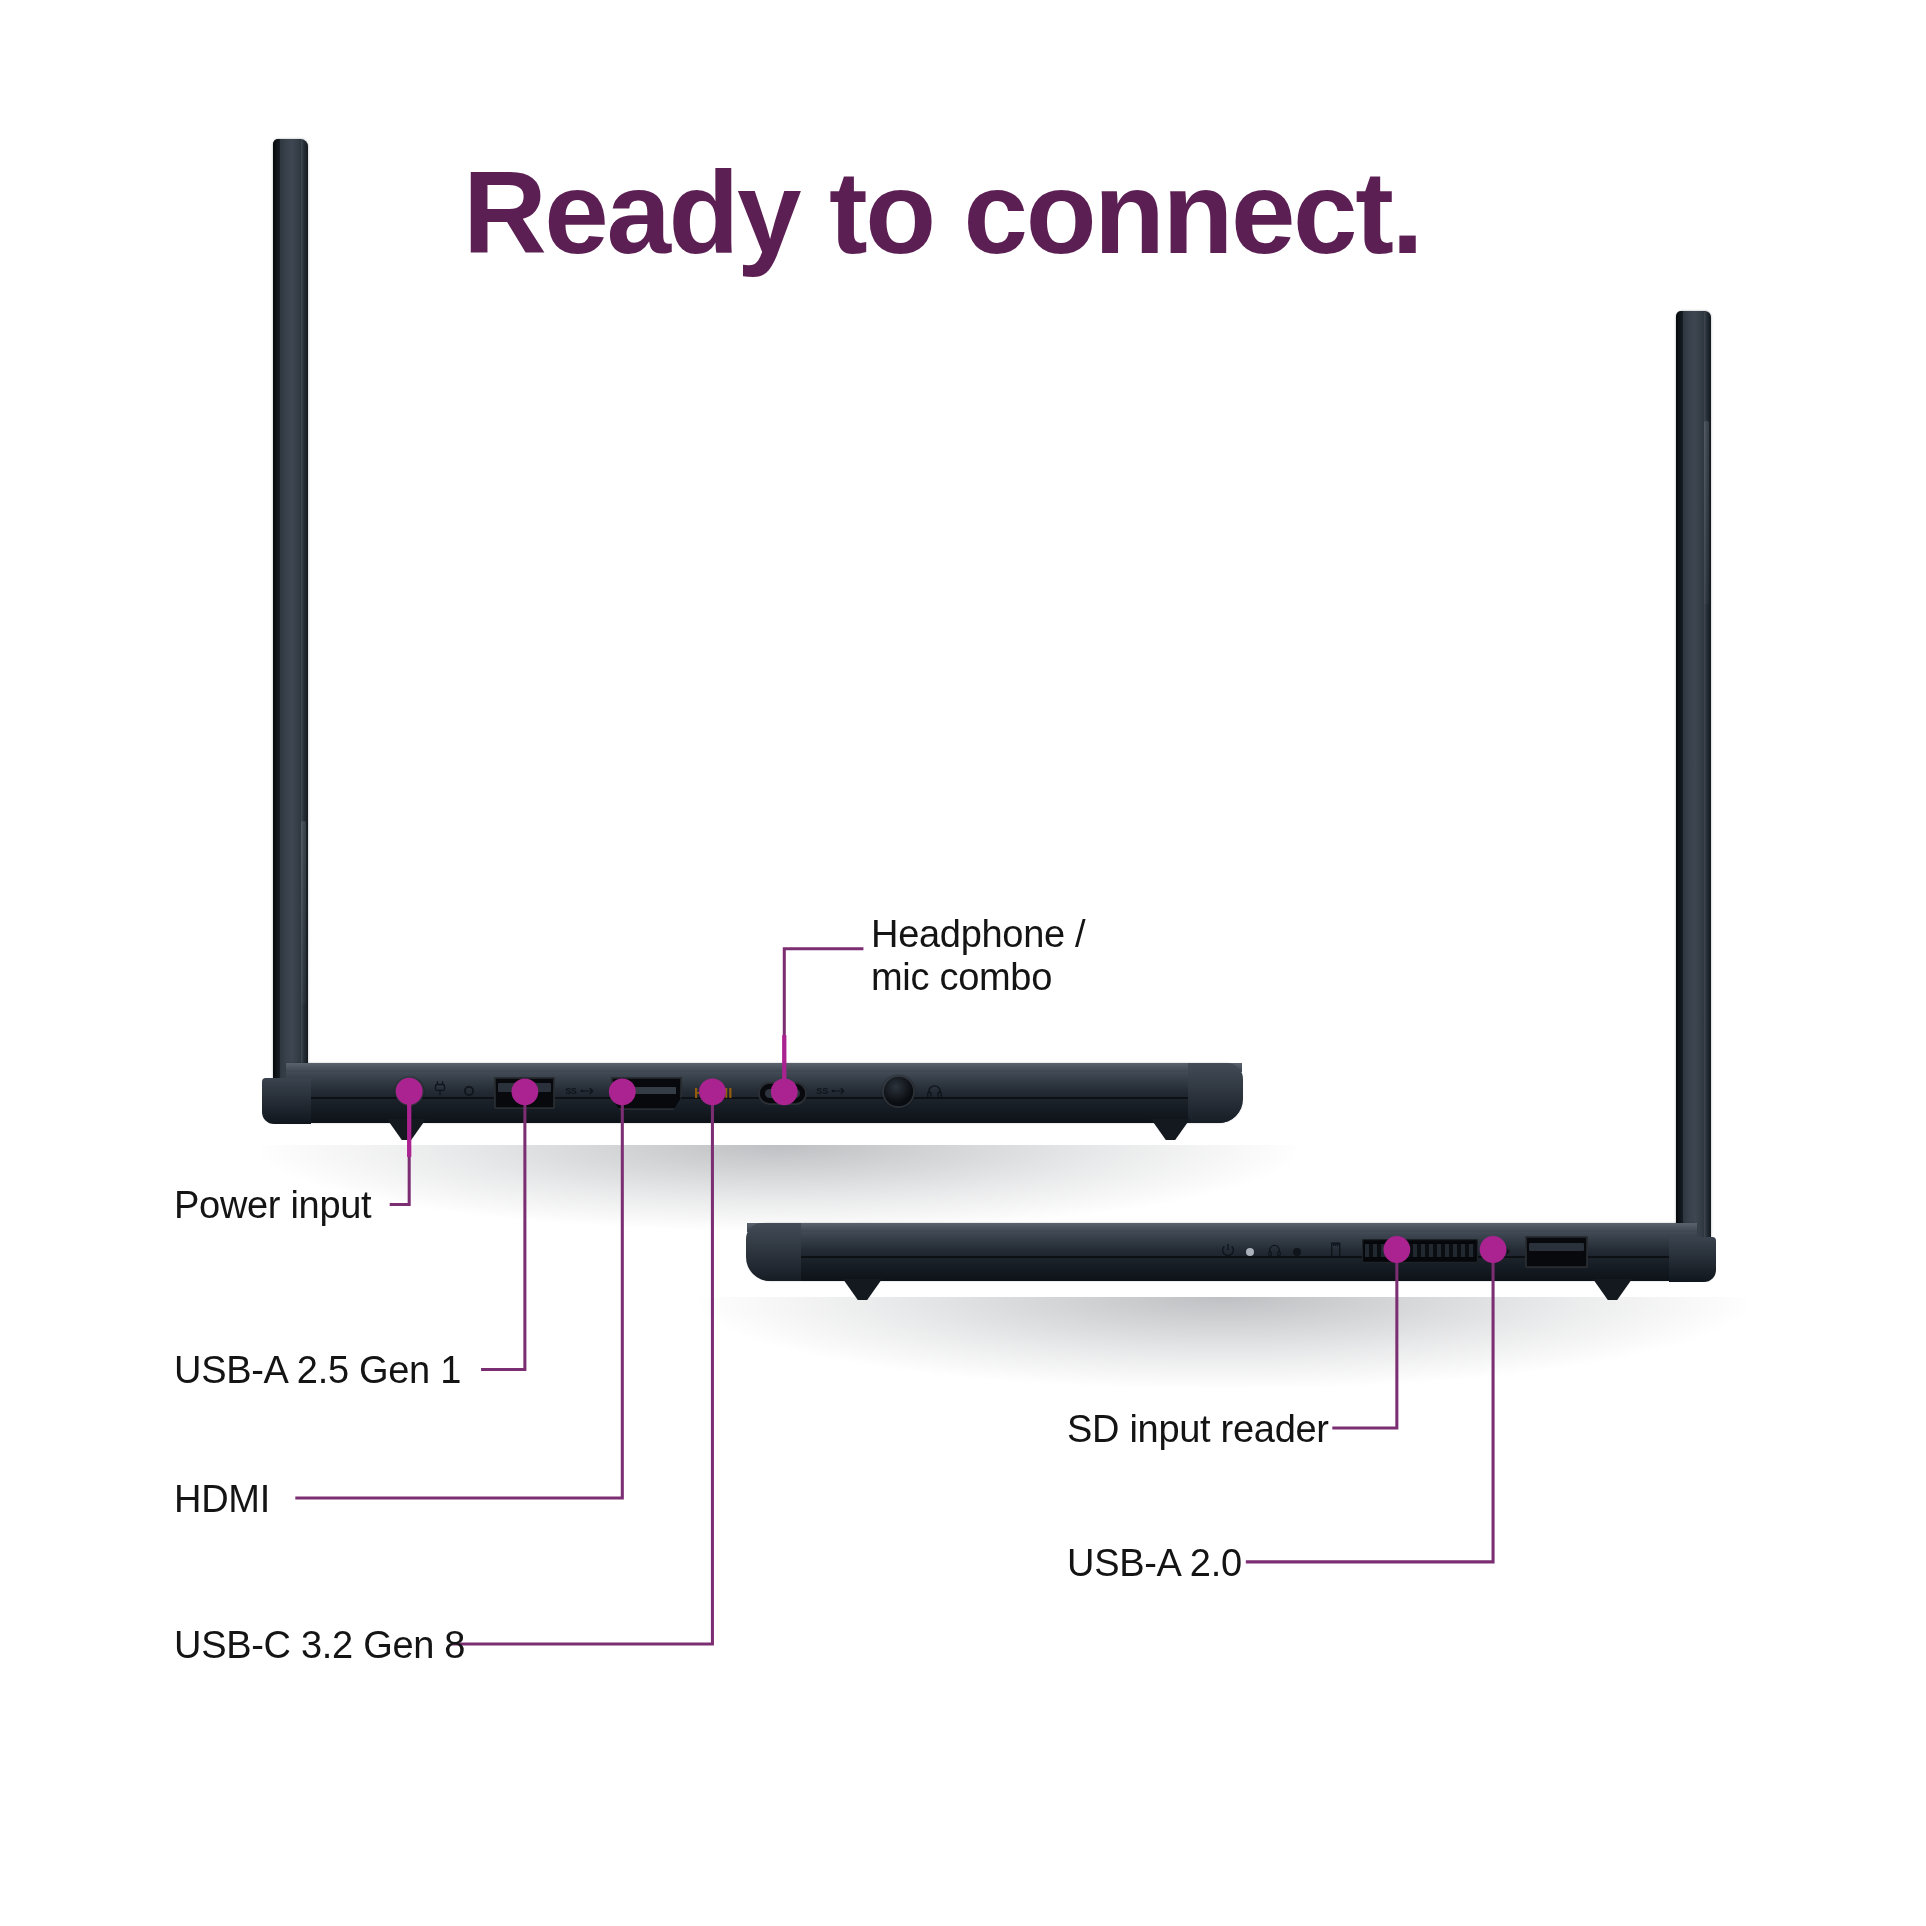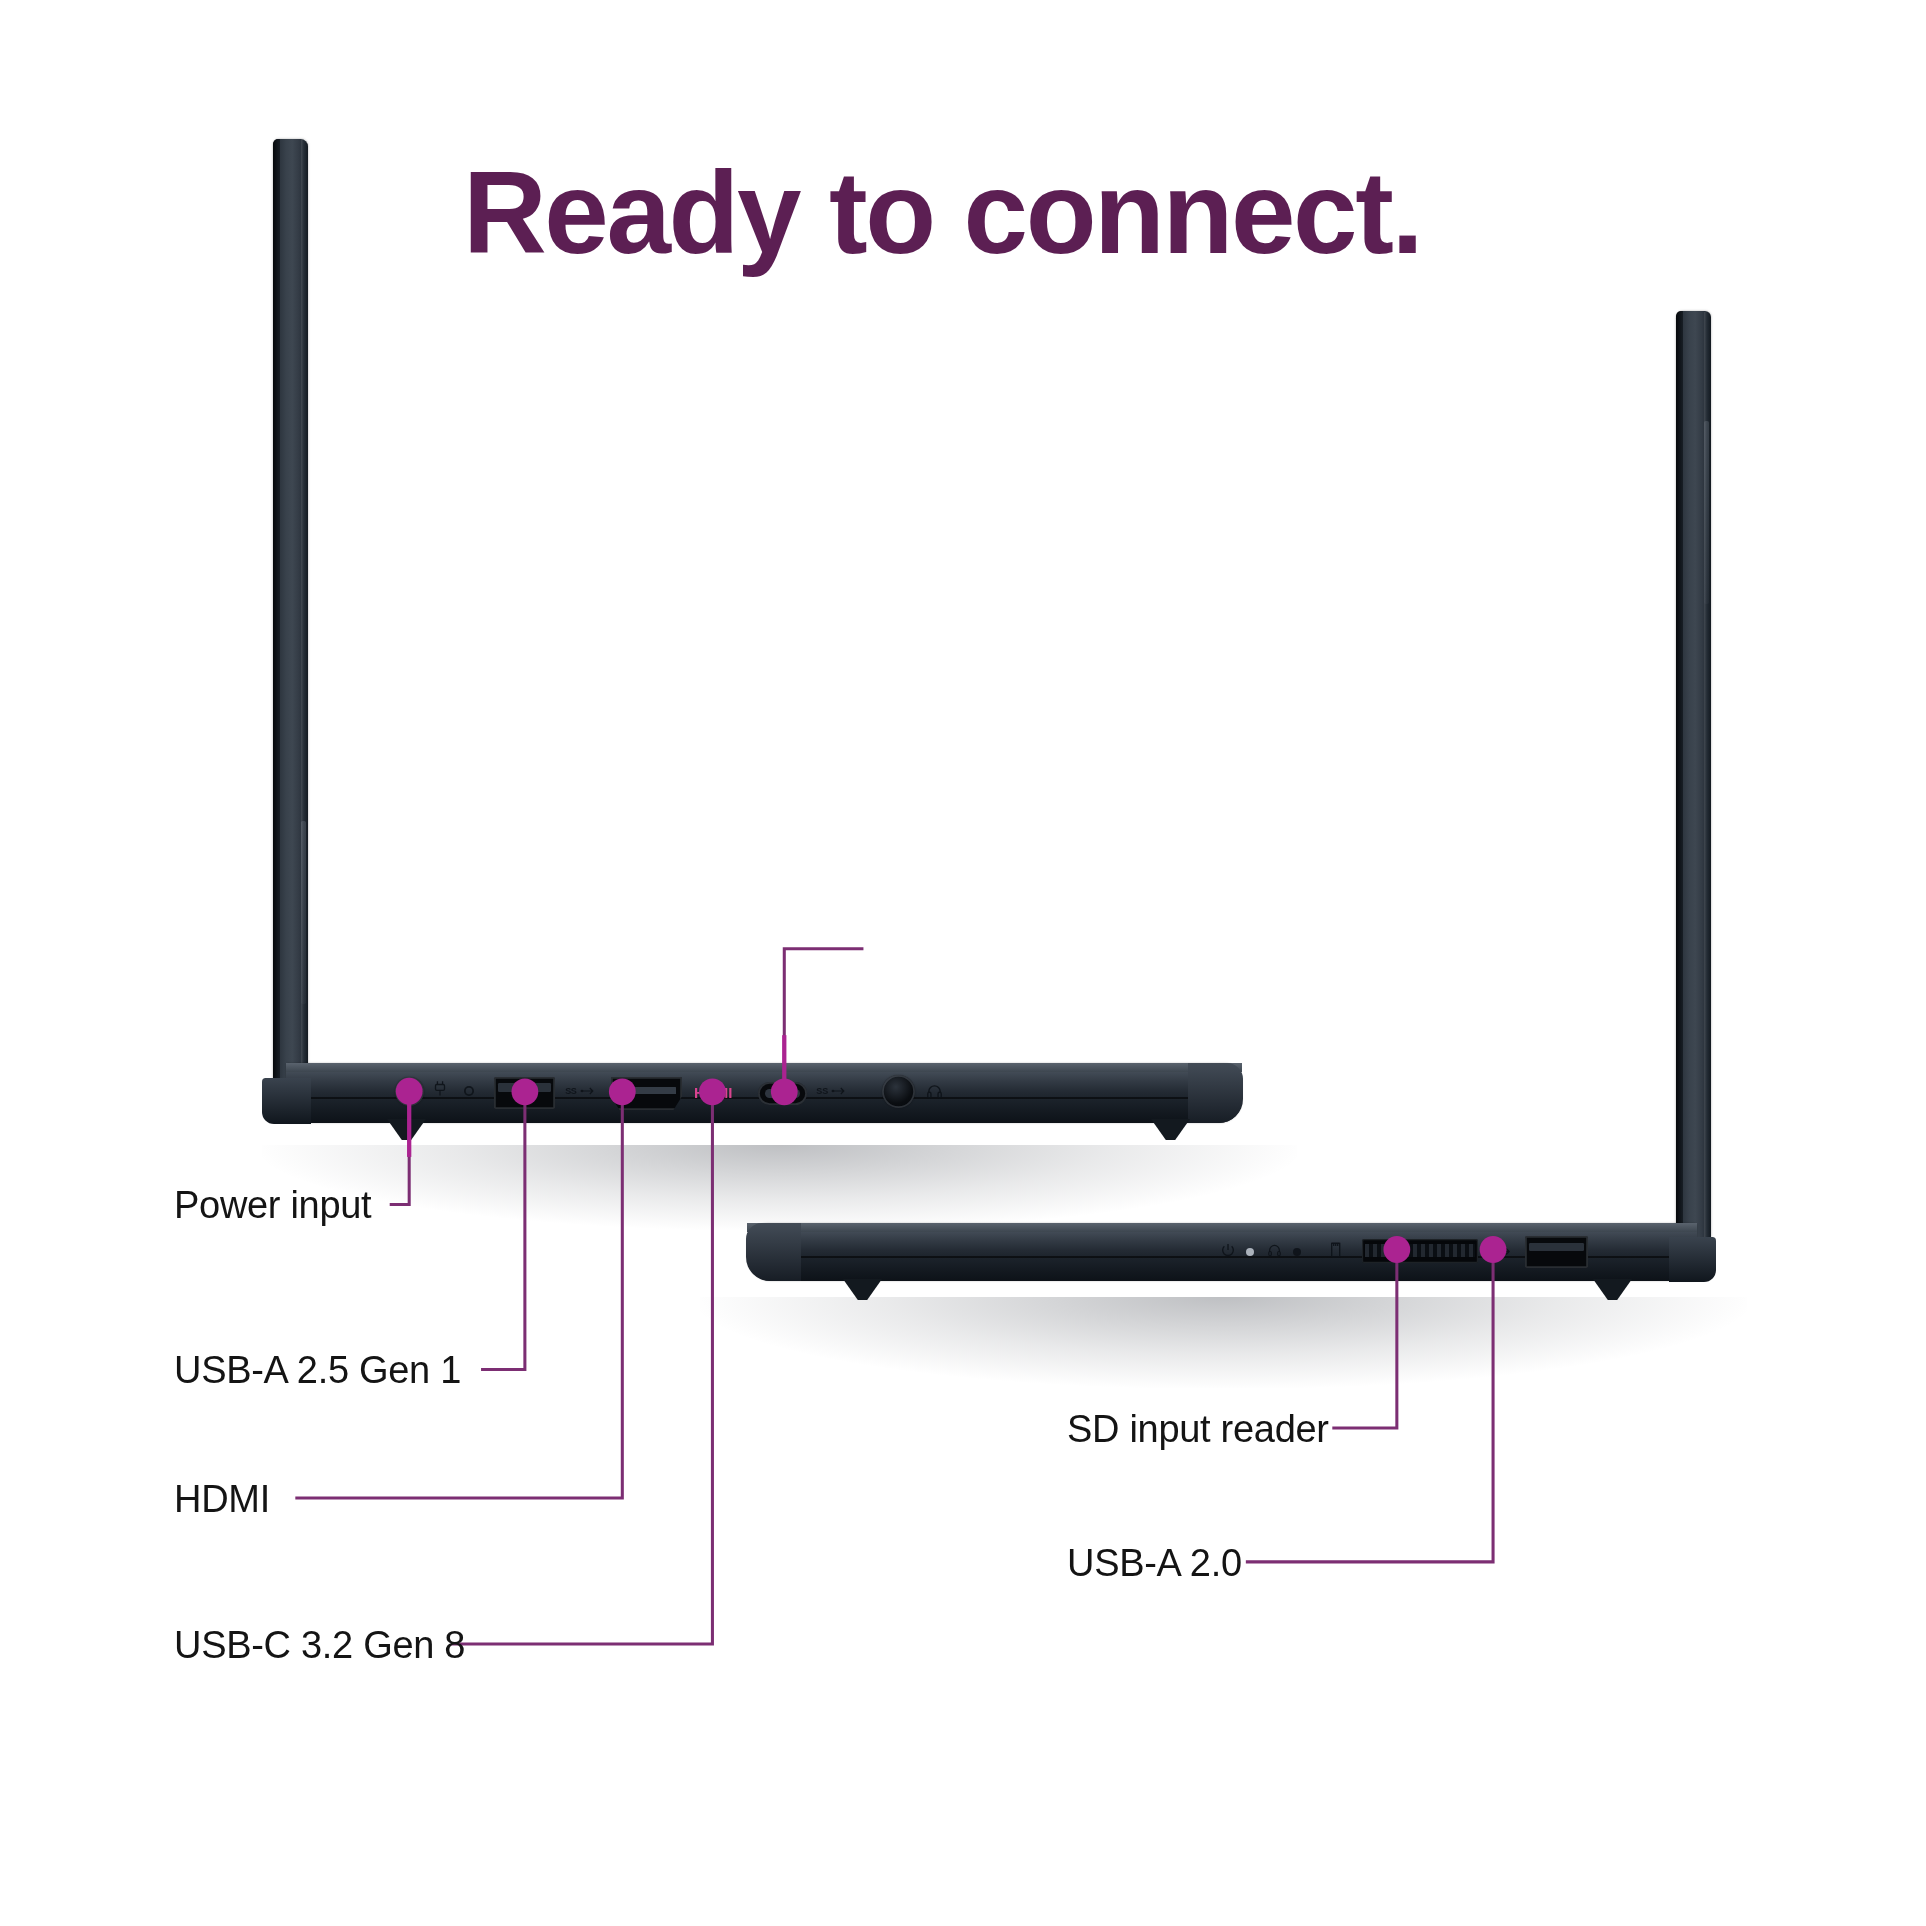--- a/index.html
+++ b/index.html
@@ -151,21 +151,21 @@
     overflow:hidden;
   }
   .sdslot-inner{
     position:absolute;left:3%;right:3%;top:22%;height:52%;
     background:repeating-linear-gradient(90deg,#222830 0 3.7px,#0a0e13 3.7px 8px);
   }
 
   
   .glyph{
     position:absolute;
-    color:#ec4899;
+    color:#a16207;
     font-size:16px;
     line-height:1;
     opacity:.9;
     user-select:none;
   }
   .glyph svg{display:block;}
   .led{
     position:absolute;border-radius:50%;
     background:#aeb6c0;opacity:.55;
   }
@@ -355,20 +355,22 @@
         <circle class="cl-dot" cx="2294" cy="2052" r="22"></circle>
       </g>
 
       <g>
         <path class="cl-line" d="M2452 2060 V2565 H2046"></path>
         <circle class="cl-dot" cx="2452" cy="2052" r="22"></circle>
       </g>
     </svg>
   </div>
 
+  <div class="cl-label right" style="left:871px;top:913px;">Headphone /
+mic combo</div>
 
   <div class="cl-label" style="left:174px;top:1184px;">Power input</div>
 
   <div class="cl-label" style="left:174px;top:1349px;">USB-A 2.5 Gen 1</div>
 
   <div class="cl-label" style="left:174px;top:1478px;">HDMI</div>
 
   <div class="cl-label" style="left:174px;top:1624px;">USB-C 3.2 Gen 8</div>
 
   <div class="cl-label" style="left:1067px;top:1408px;">SD input reader</div>

